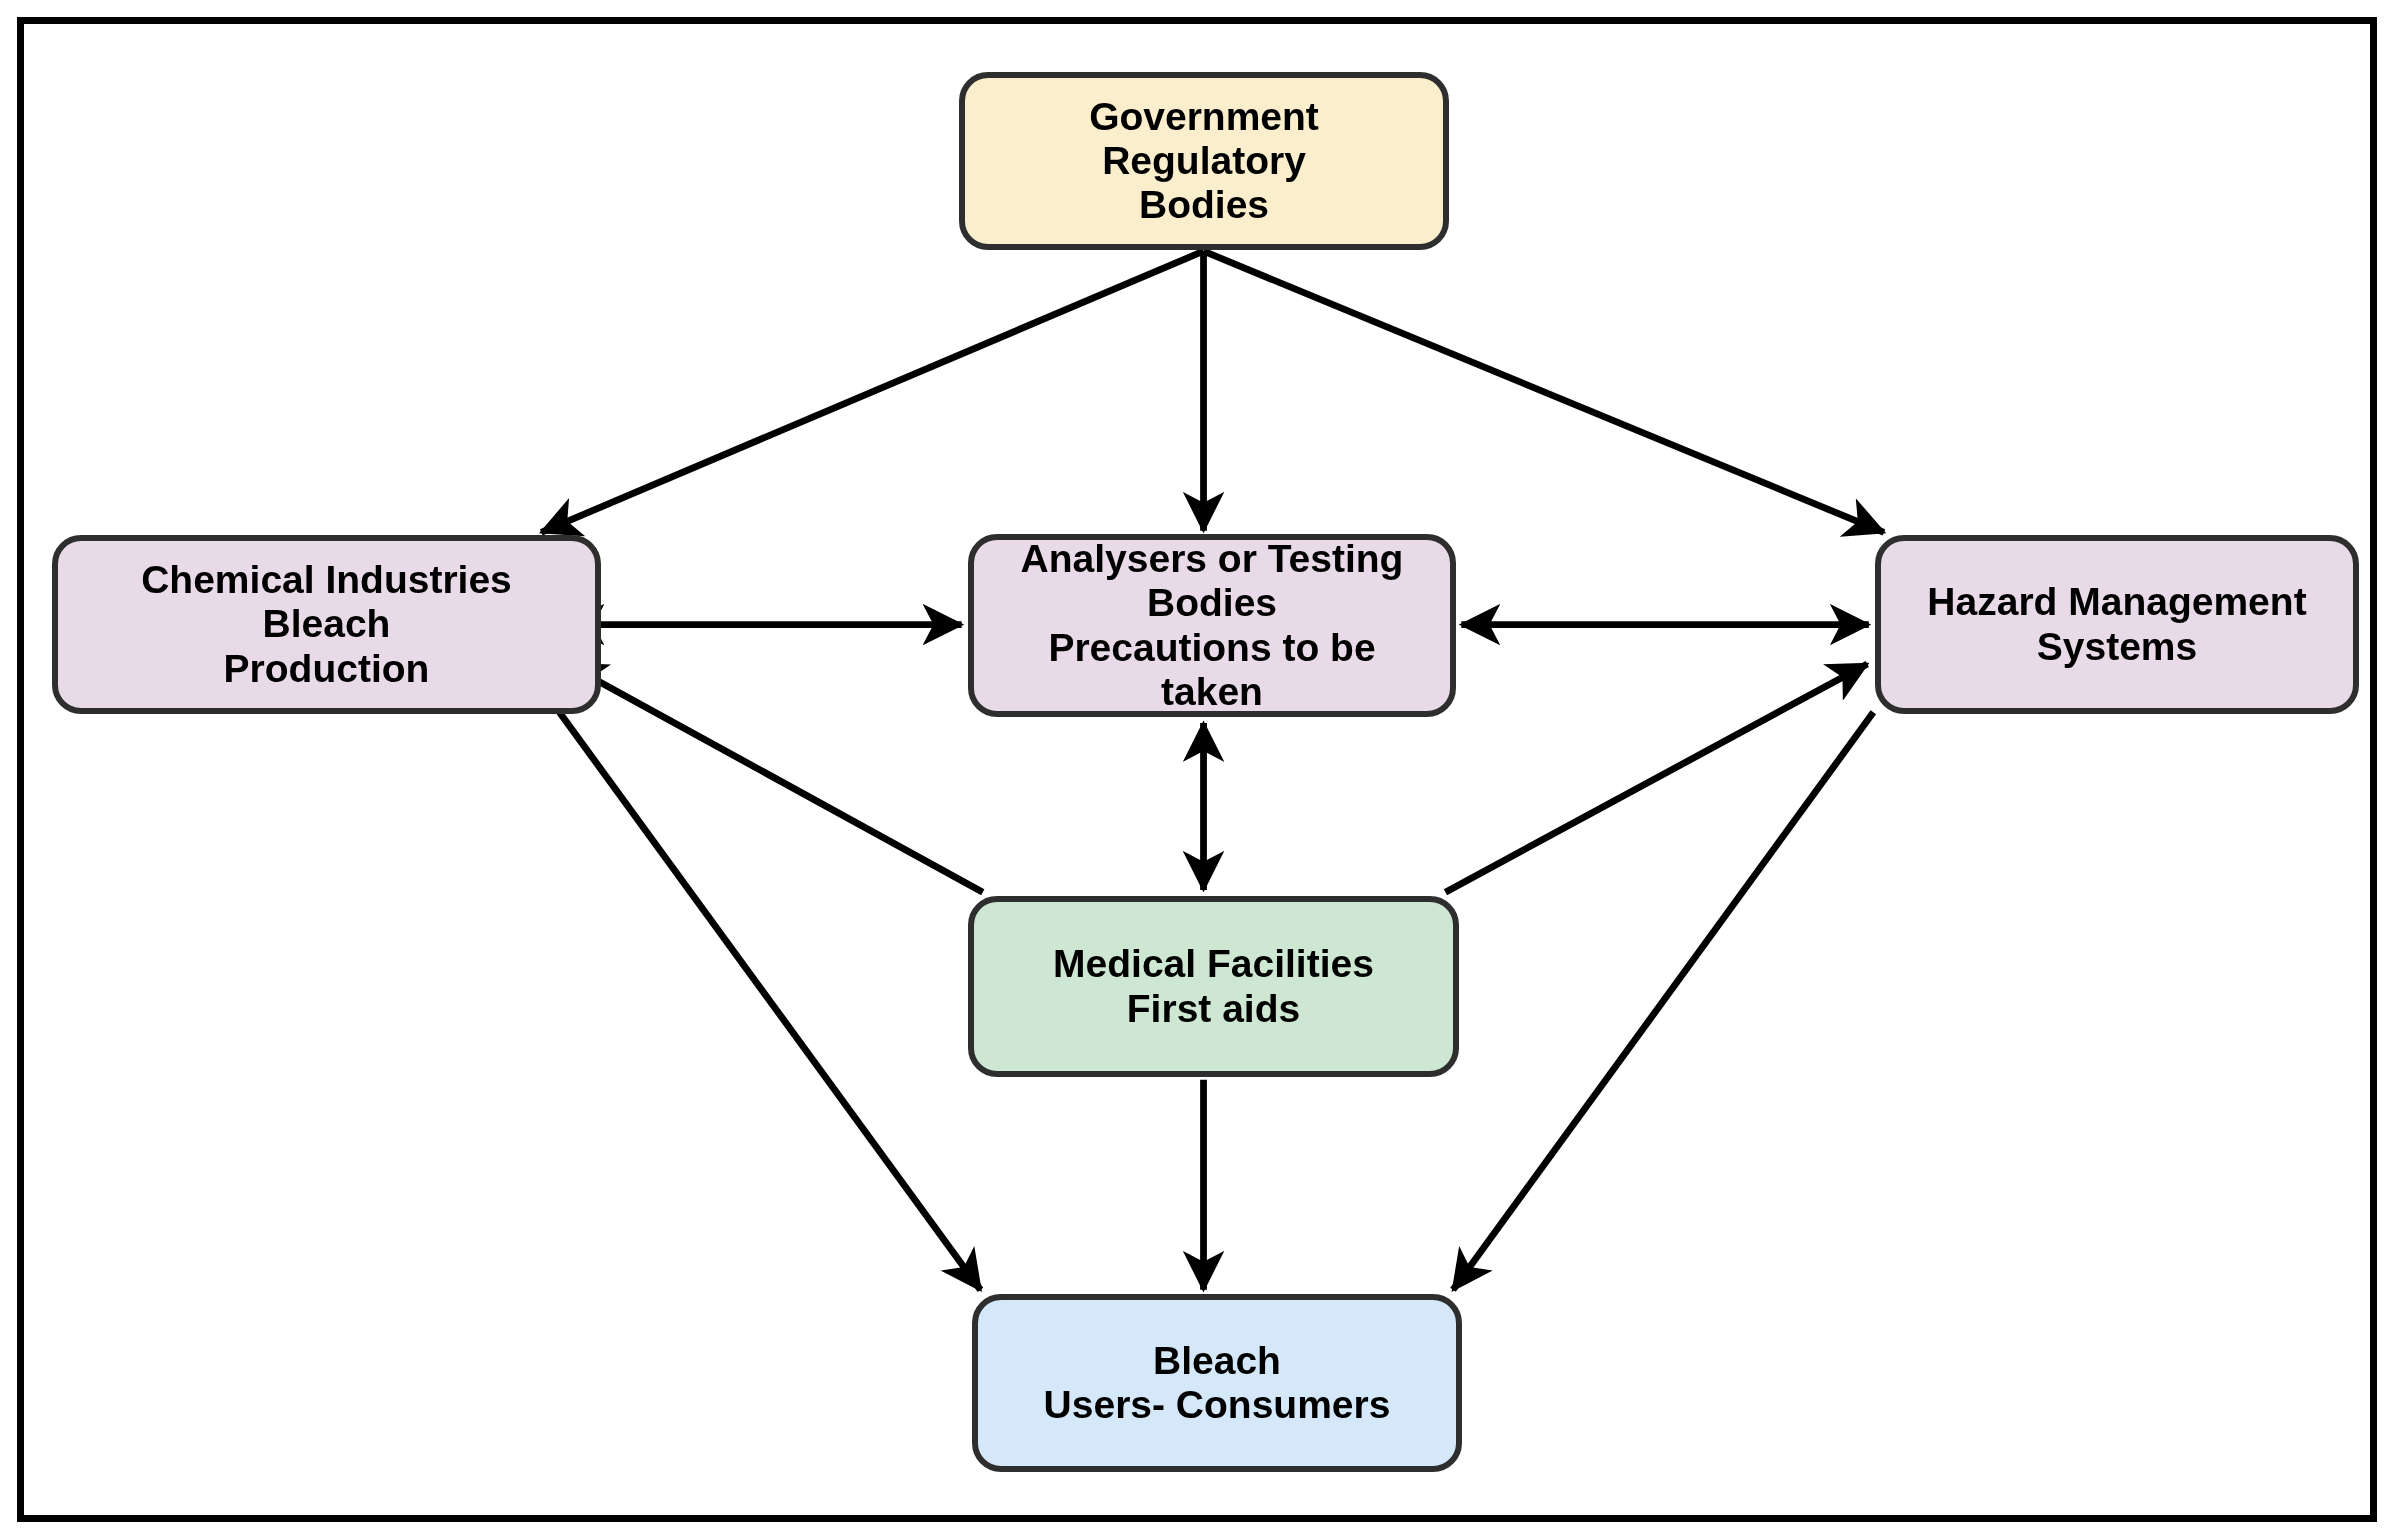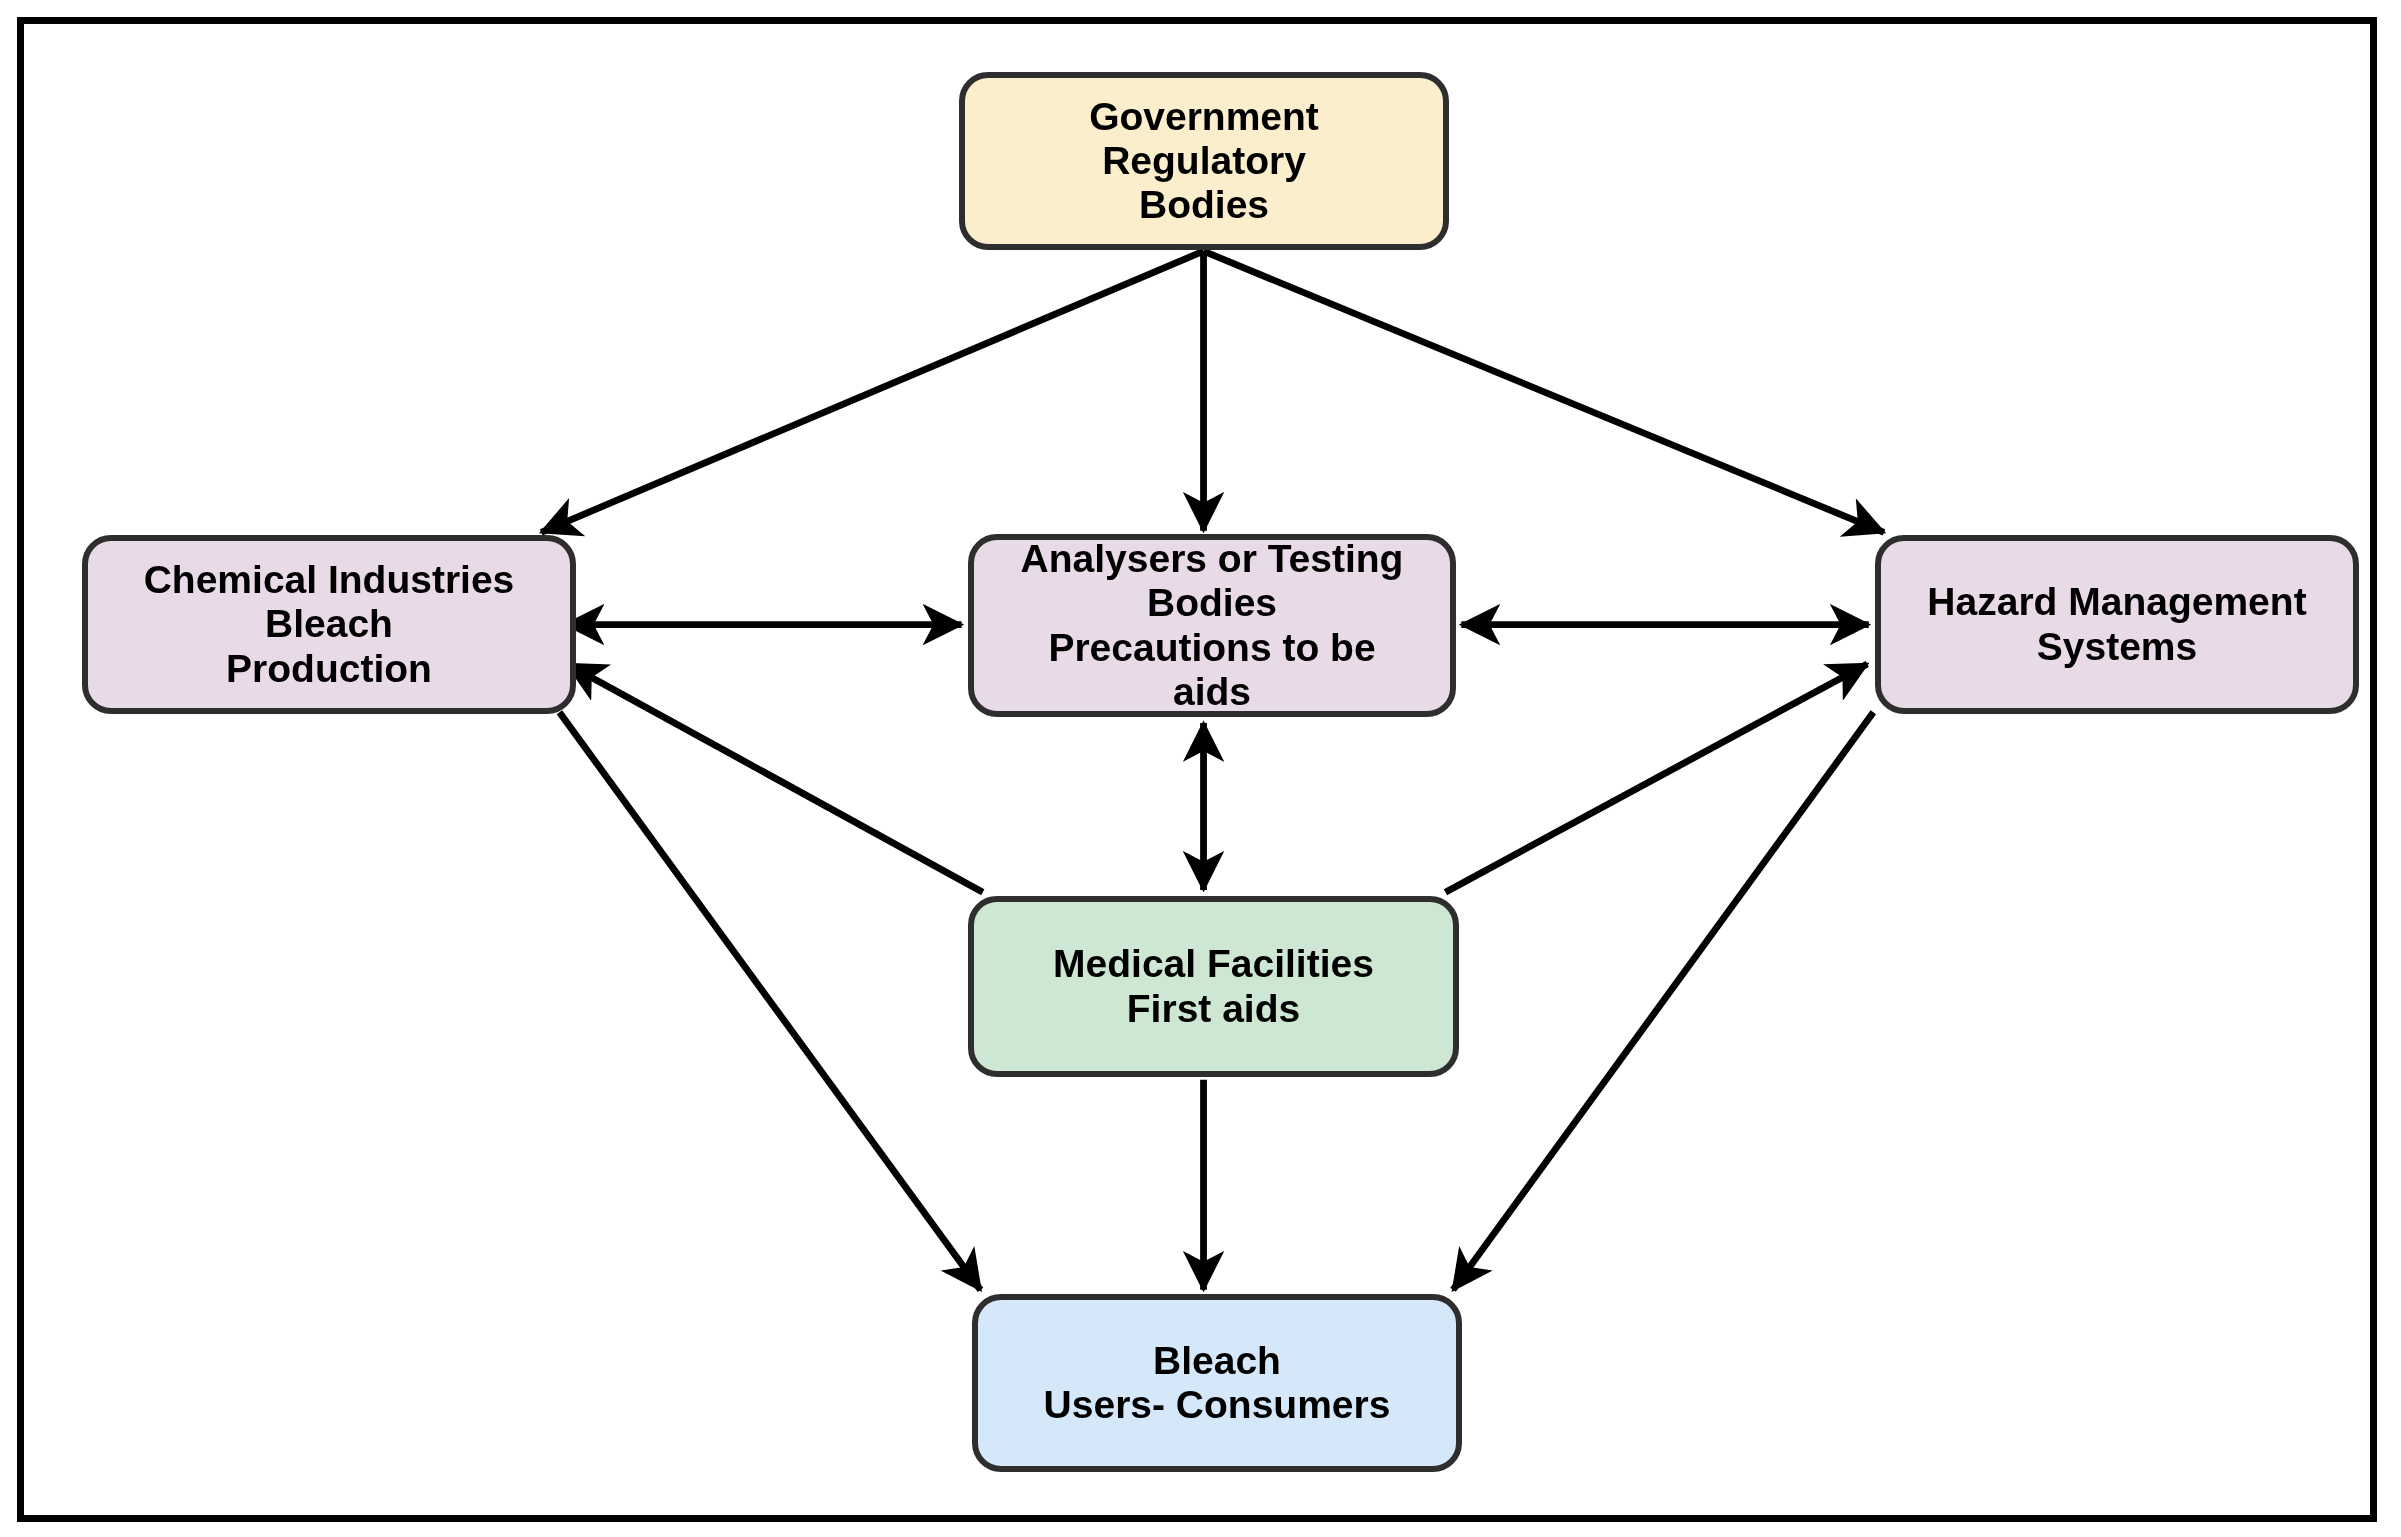--- a/index.html
+++ b/index.html
@@ -82,31 +82,31 @@
       <line x1="1592" y1="1428" x2="1592" y2="1706" stroke="#000000" stroke-width="9" marker-end="url(#arrowhead)"></line>
       <line x1="2478" y1="942" x2="1922" y2="1706" stroke="#000000" stroke-width="9" marker-end="url(#arrowhead)"></line>
     </svg>
 
   <div class="node" style="left: 959px; top: 72px; width: 490px; height: 178px; background: rgb(250, 238, 205);">
     <span class="node-label">Government
 Regulatory
 Bodies</span>
   </div>
 
-  <div class="node" style="left: 82px; top: 535px; width: 494px; height: 179px; background: rgb(233, 218, 232);">
+  <div class="node" style="left: 52px; top: 535px; width: 549px; height: 179px; background: rgb(233, 218, 232);">
     <span class="node-label">Chemical Industries
 Bleach
 Production</span>
   </div>
 
   <div class="node" style="left: 968px; top: 534px; width: 488px; height: 183px; background: rgb(233, 218, 232);">
     <span class="node-label">Analysers or Testing
 Bodies
 Precautions to be
-aids</span>
+taken</span>
   </div>
 
   <div class="node" style="left: 968px; top: 896px; width: 491px; height: 181px; background: rgb(205, 231, 210);">
     <span class="node-label">Medical Facilities
 First aids</span>
   </div>
 
   <div class="node" style="left: 1875px; top: 535px; width: 484px; height: 179px; background: rgb(233, 218, 232);">
     <span class="node-label">Hazard Management
 Systems</span>

